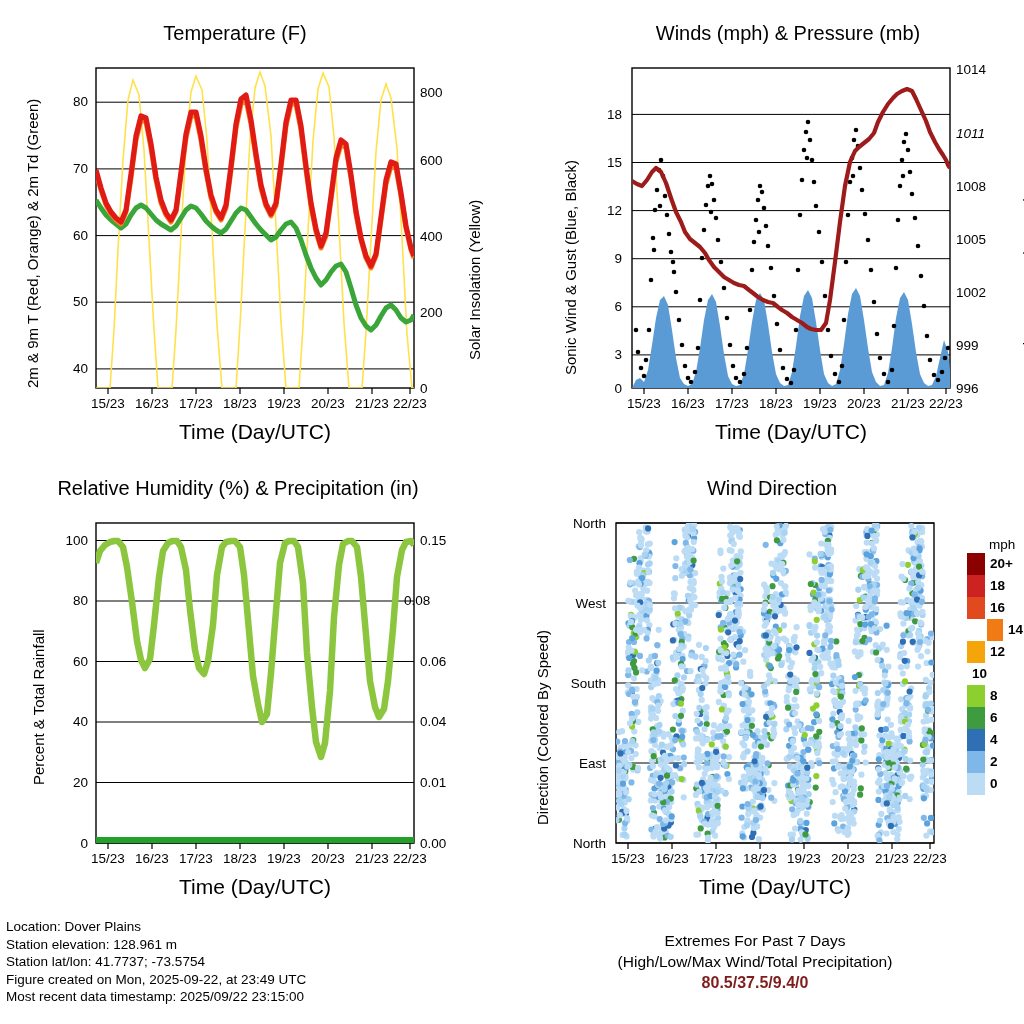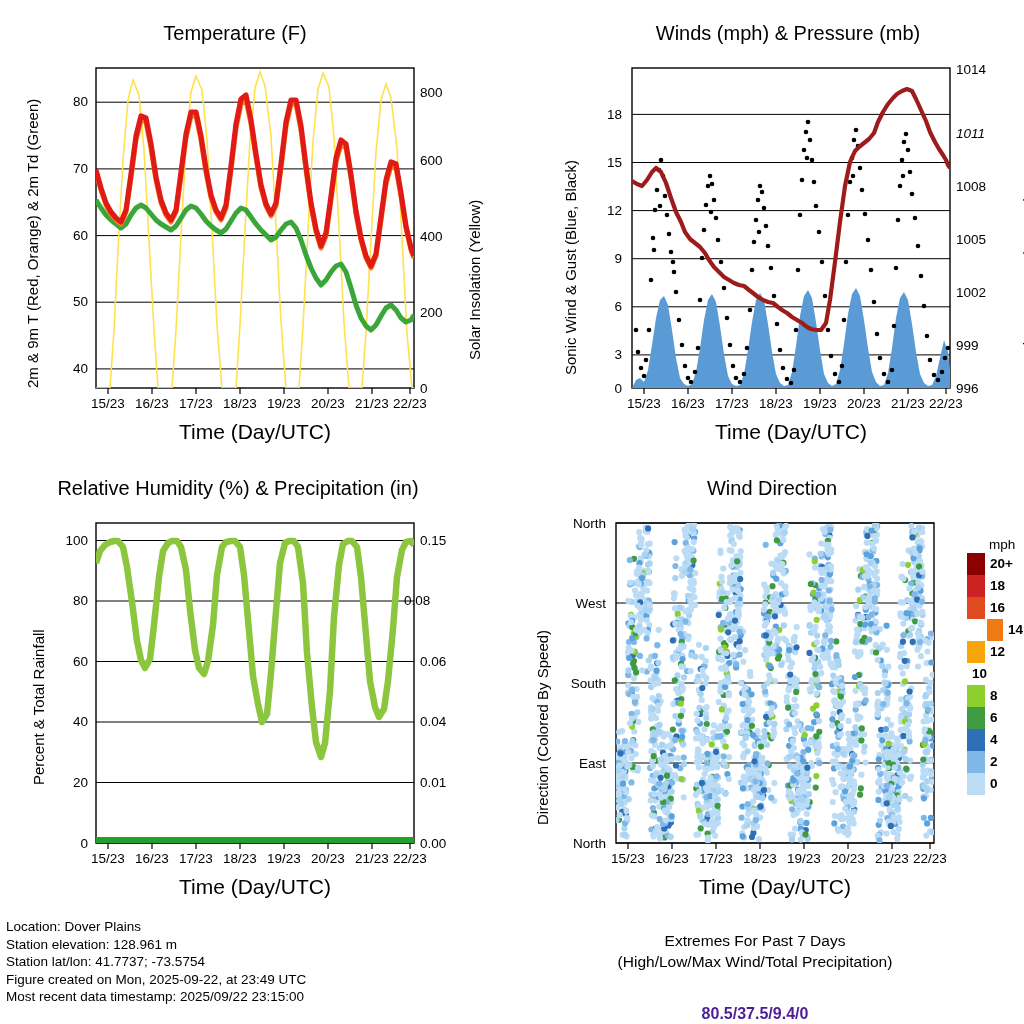--- a/index.html
+++ b/index.html
@@ -3095,14 +3095,14 @@
   <div>Location: Dover Plains</div>
   <div>Station elevation: 128.961 m</div>
   <div>Station lat/lon: 41.7737; -73.5754</div>
   <div>Figure created on Mon, 2025-09-22, at 23:49 UTC</div>
   <div>Most recent data timestamp: 2025/09/22 23:15:00</div>
 </div>
 
 <div class="extremes" style="left:520px;top:930px;">
   <div>Extremes For Past 7 Days</div>
   <div>(High/Low/Max Wind/Total Precipitation)</div>
-  <div class="extval" style="color:#4c1d95;margin-top:31px;">80.5/37.5/9.4/0</div>
+  <div class="extval" style="color:#7f1d1d;">80.5/37.5/9.4/0</div>
 </div>
 
 </body></html>

